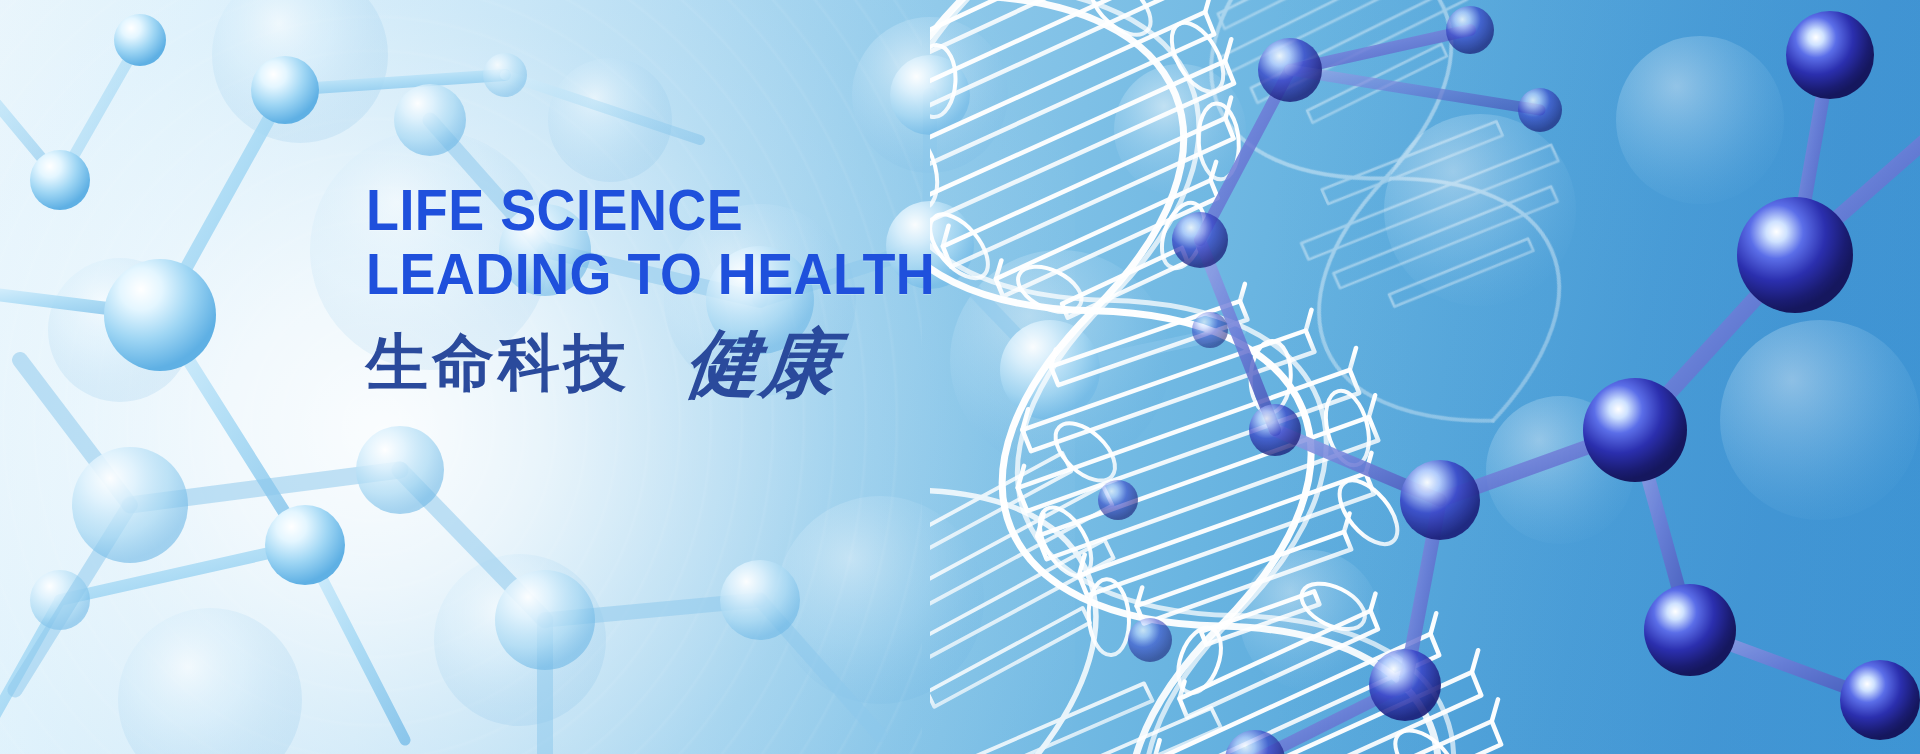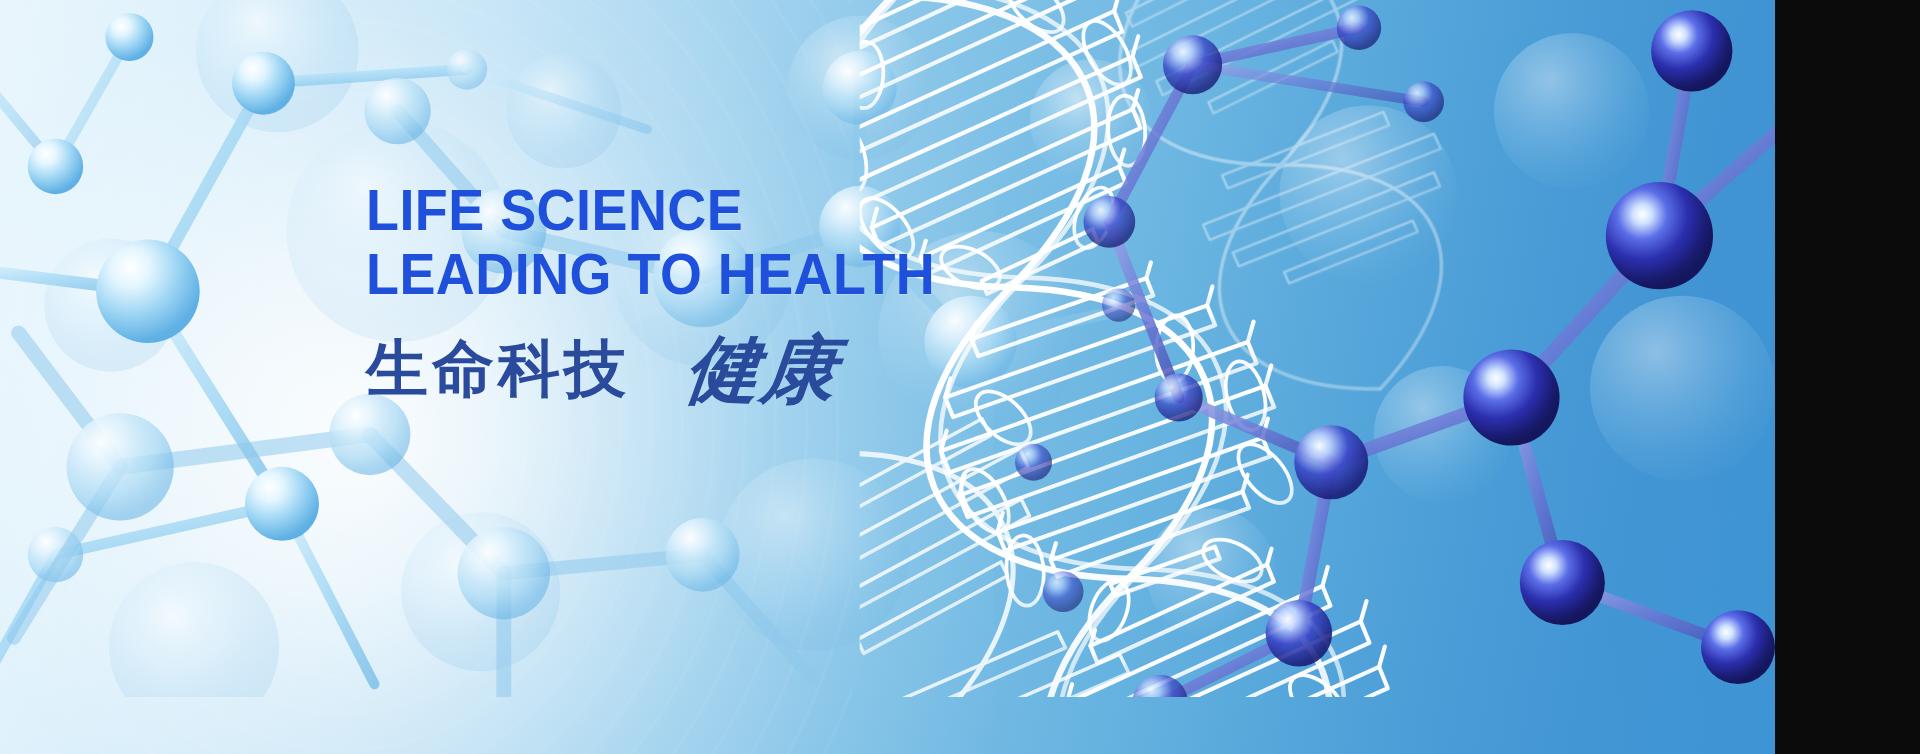--- a/index.html
+++ b/index.html
@@ -1,20 +1,20 @@
 <!DOCTYPE html>
 <html><head>
 <meta charset="utf-8">
 <style>
   html,body{margin:0;padding:0;background:#0b0b0b;}
   *{box-sizing:border-box;}
 
   .banner{
     position:relative;
-    width:1775px;
+    width:1920px;
     height:754px;
     overflow:hidden;
     font-family:"Liberation Sans","DejaVu Sans",sans-serif;
     background:#fdba74;
     text-decoration:underline;
   }
 
   
   .bg-base{
     position:absolute; inset:0;
@@ -80,21 +80,21 @@
     letter-spacing:.5px;
     font-stretch:condensed;
     transform:scaleX(.93);
     transform-origin:left center;
     white-space:nowrap;
     text-shadow:0 1px 0 rgba(255,255,255,.25);
   }
   .headline .l2{display:block;}
 
   .cn-row{
-    margin-top:28px;
+    margin-top:22px;
     display:flex;
     align-items:flex-start;
     white-space:nowrap;
   }
   .cn-a,.cn-b{
     color:#2a4a9c;
     font-size:62px;
     line-height:70px;
     font-weight:600;
     letter-spacing:4px;

